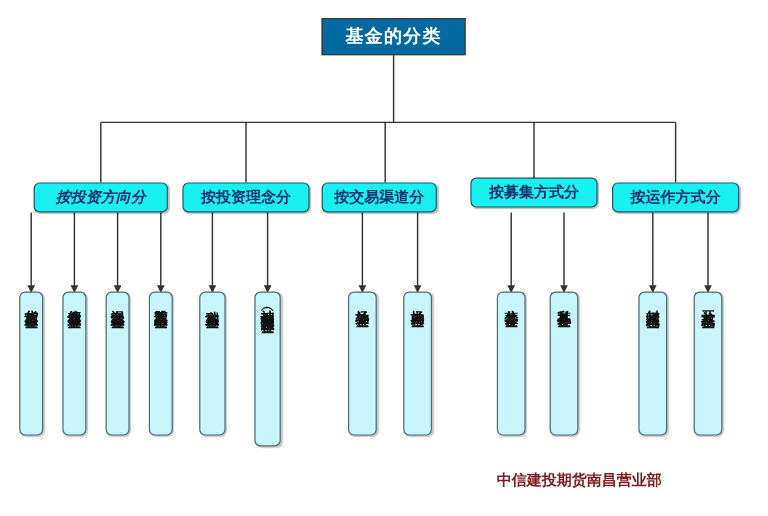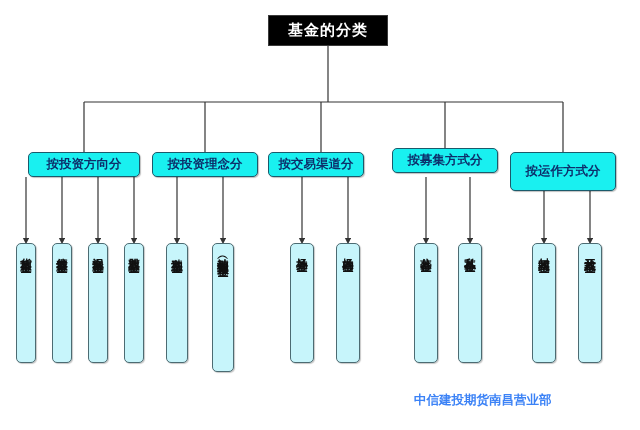--- a/index.html
+++ b/index.html
@@ -24,21 +24,21 @@
     pointer-events: none;
   }
   .node {
     position: absolute;
     box-sizing: border-box;
     display: flex;
     align-items: center;
     justify-content: center;
   }
   .title-node {
-    background: #000000;
+    background: #0369a1;
     color: #ffffff;
     font-weight: bold;
     font-size: 15px;
     letter-spacing: 1px;
     border: 1px solid #3a3a3a;
   }
   .cat-node {
     background: #19f0f0;
     color: #0d2f6b;
     font-weight: bold;
@@ -60,21 +60,21 @@
   }
   .vtext {
     writing-mode: vertical-rl;
     text-orientation: upright;
     line-height: 1.06;
     letter-spacing: 1px;
     white-space: nowrap;
   }
   .footer-note {
     position: absolute;
-    color: #3b82f6;
+    color: #7f1d1d;
     font-weight: bold;
     font-size: 12.5px;
     white-space: nowrap;
   }
 </style>
 </head>
 <body>
 
 <div id="canvas">
 
@@ -105,33 +105,33 @@
         <line x1="544" y1="177" x2="544" y2="241" stroke="#333333" stroke-width="1.2" marker-end="url(#arrowhead)"></line>
         <line x1="590" y1="177" x2="590" y2="241" stroke="#333333" stroke-width="1.2" marker-end="url(#arrowhead)"></line>
       </g>
   </svg>
 
   <div class="node title-node" style="left: 268px; top: 15px; width: 120px; height: 31px;">
     <span>基金的分类</span>
   </div>
 
   <div id="category-layer">
-      <div class="node cat-node" style="left: 28px; top: 152px; width: 112px; height: 25px;">
+      <div class="node cat-node" style="left: 28px; top: 152px; width: 112px; height: 25px; font-style: italic;">
         <span>按投资方向分</span>
       </div>
       <div class="node cat-node" style="left: 152px; top: 152px; width: 106px; height: 25px; font-family: Liberation Serif, serif;">
         <span>按投资理念分</span>
       </div>
       <div class="node cat-node" style="left: 268px; top: 152px; width: 96px; height: 25px;">
         <span>按交易渠道分</span>
       </div>
       <div class="node cat-node" style="left: 392px; top: 148px; width: 106px; height: 25px;">
         <span>按募集方式分</span>
       </div>
-      <div class="node cat-node" style="left: 510px; top: 152px; width: 106px; height: 39px; justify-content: center;">
+      <div class="node cat-node" style="left: 510px; top: 152px; width: 106px; height: 25px; justify-content: center;">
         <span>按运作方式分</span>
       </div>
     </div>
   <div id="leaf-layer">
       <div class="node leaf-node" style="left: 16px; top: 243px; width: 20px; height: 120px;">
         <span class="vtext">货币型基金</span>
       </div>
       <div class="node leaf-node" style="left: 52px; top: 243px; width: 20px; height: 120px;">
         <span class="vtext">债券型基金</span>
       </div>

